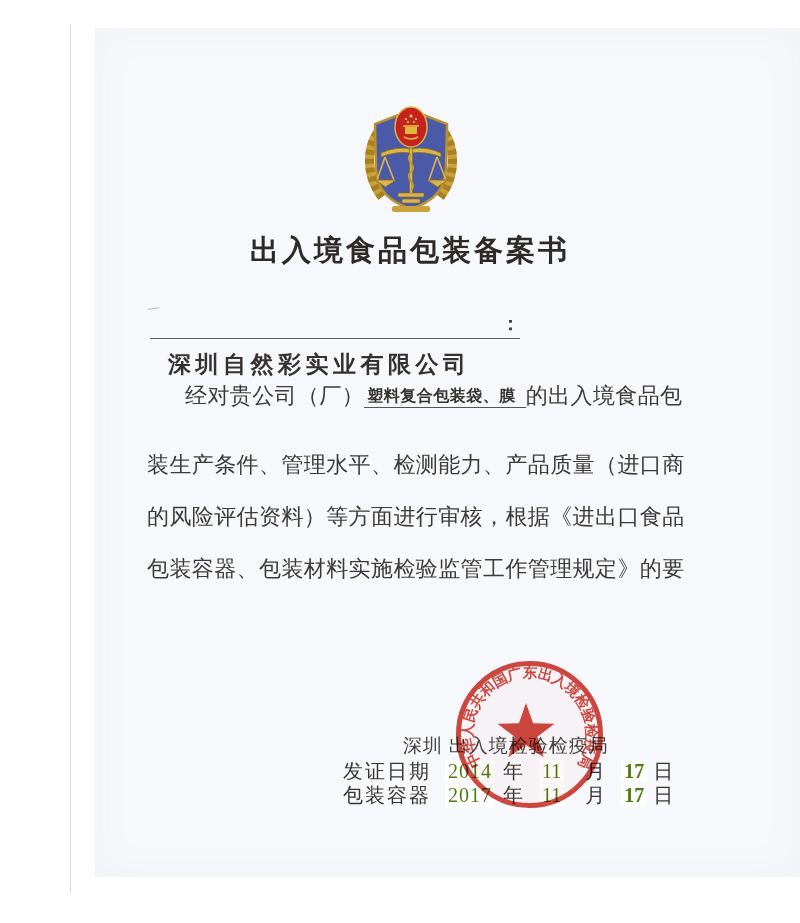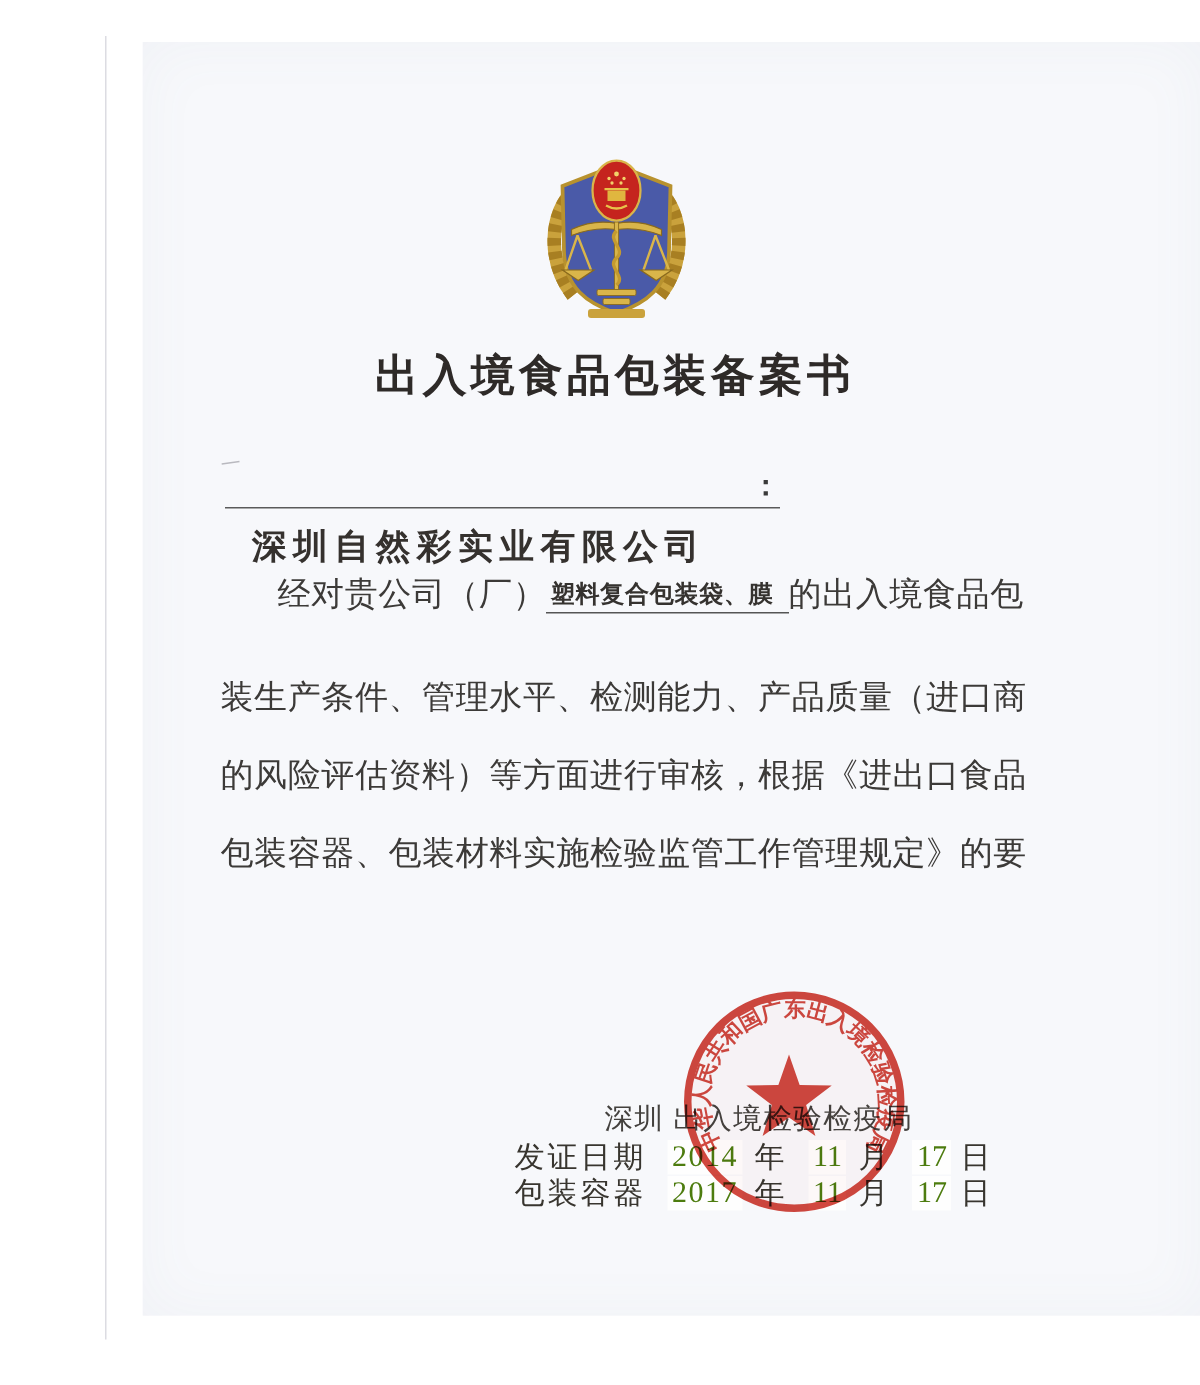--- a/index.html
+++ b/index.html
@@ -137,22 +137,22 @@
   .date-row-expiry { top: 782px; }
   .date-label { letter-spacing: 2px; margin-right: 14px; }
   .date-num {
     font-family: "Liberation Serif", "DejaVu Serif", serif;
     background: #fefefe;
     padding: 0 3px;
     color: #4d7c0f;
   }
   .date-year { margin-right: 8px; letter-spacing: 1px; }
   .date-unit { margin-right: 16px; }
-  .date-month { margin-right: 8px; }
-  .date-day { margin-right: 6px; }
+  .date-month { margin-right: 21px; }
+  .date-day { margin-right: 6px; font-weight: bold; }
   .seal {
     position: absolute;
     left: 452px; top: 657px;
     width: 155px; height: 155px;
     z-index: 5;
     mix-blend-mode: multiply;
     opacity: 0.93;
   }
 </style>
 </head>

